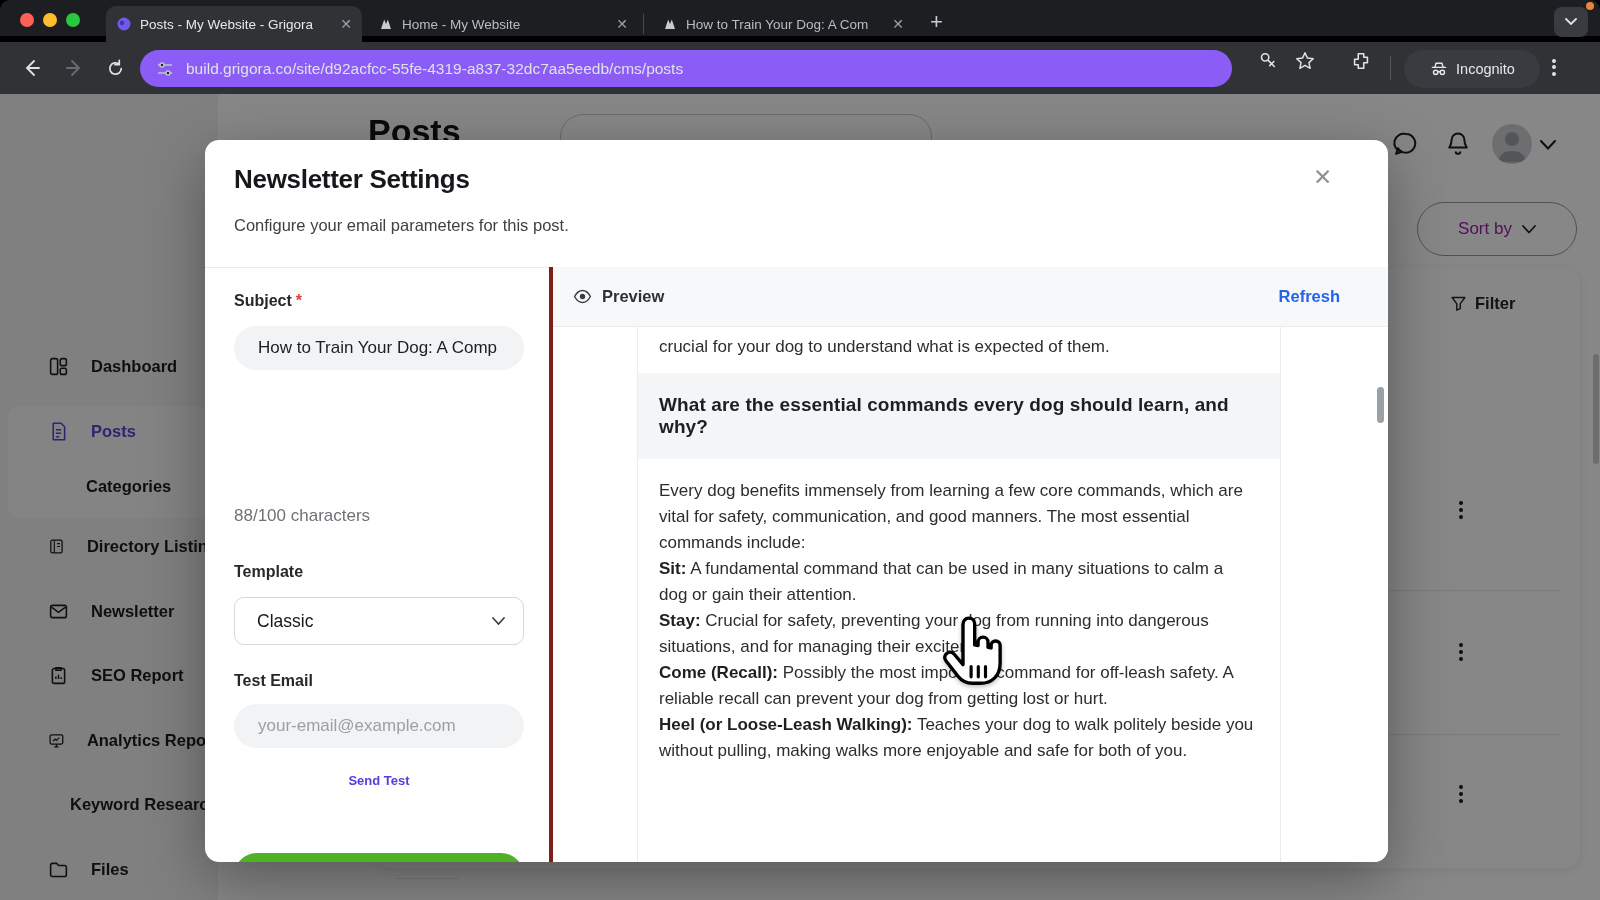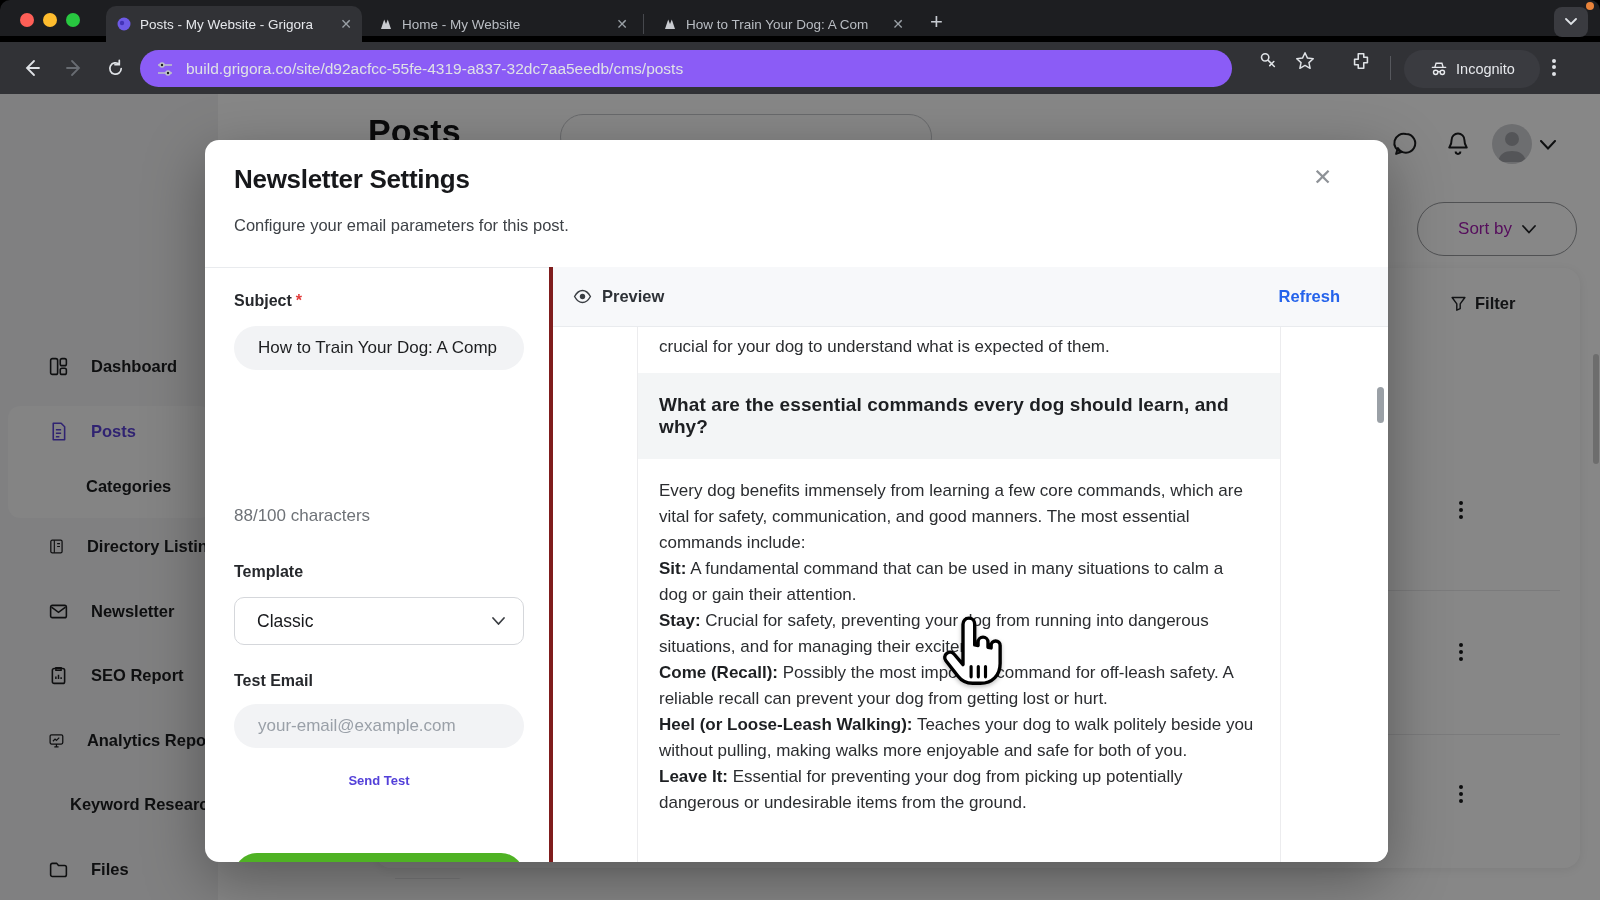--- a/index.html
+++ b/index.html
@@ -345,21 +345,20 @@
       <div id="preview-body">
         <div id="email-col">
           <div id="frag">crucial for your dog to understand what is expected of them.</div>
           <div id="q-band"><b>What are the essential commands every dog should learn, and why?</b></div>
           <div id="email-body">
             <div>Every dog benefits immensely from learning a few core commands, which are vital for safety, communication, and good manners. The most essential commands include:</div>
             <div class="cmd"><b>Sit:</b> <span>A fundamental command that can be used in many situations to calm a dog or gain their attention.</span></div>
             <div class="cmd"><b>Stay:</b> <span>Crucial for safety, preventing your dog from running into dangerous situations, and for managing their excitement.</span></div>
             <div class="cmd"><b>Come (Recall):</b> <span>Possibly the most important command for off-leash safety. A reliable recall can prevent your dog from getting lost or hurt.</span></div>
             <div class="cmd"><b>Heel (or Loose-Leash Walking):</b> <span>Teaches your dog to walk politely beside you without pulling, making walks more enjoyable and safe for both of you.</span></div>
-            <div class="cmd"><b>Leave It:</b> <span>Essential for preventing your dog from picking up potentially dangerous or undesirable items from the ground.</span></div>
           </div>
         </div>
       </div>
     </div>
     <div id="modal-scroll-thumb"></div>
   </div>
 
   <svg id="cursor" viewBox="0 0 32 34">
     <path d="M12 4.2 c0-1.5 1.2-2.7 2.6-2.7 1.5 0 2.6 1.2 2.6 2.7 v9.2 l1.5.25 v-1.5 c0-1.2 1-2.2 2.2-2.2 1.2 0 2.2 1 2.2 2.2 v2.3 l1.4.3 v-1.1 c0-1.1.9-2 2-2 s2 .9 2 2 v8 c0 5.3-3.5 8.8-8.8 8.8 h-3.4 c-2.7 0-4.9-1-6.5-3.1 l-5.4-6.9 c-.8-1-.7-2.5.4-3.3 1-.8 2.5-.7 3.3.4 l3.9 4.6 Z" fill="#ffffff" stroke="#000000" stroke-width="1.5" stroke-linejoin="round"></path>
     <path d="M15.6 23 v4.6 M18.8 23 v4.6 M22 23 v4.6" stroke="#000000" stroke-width="1.4" stroke-linecap="round"></path>

